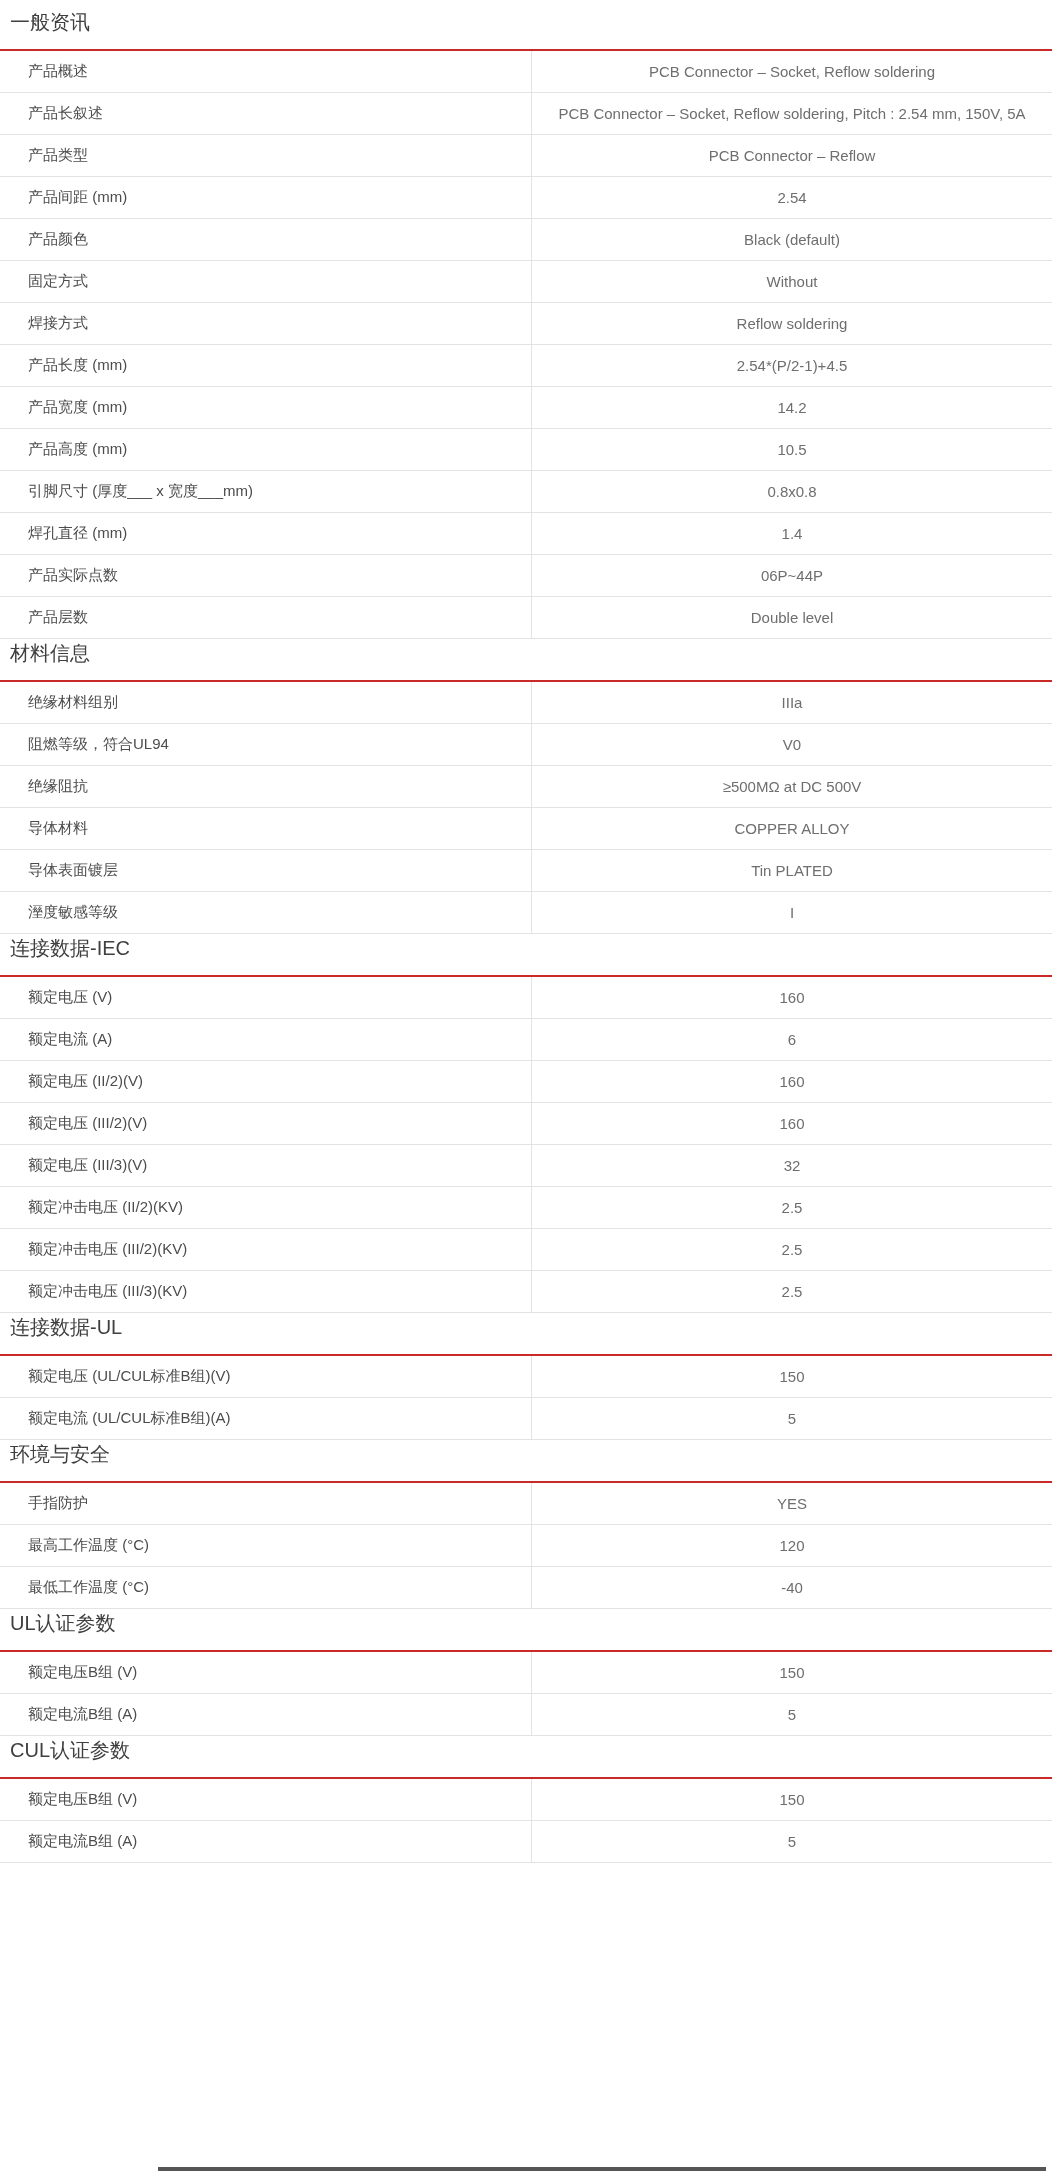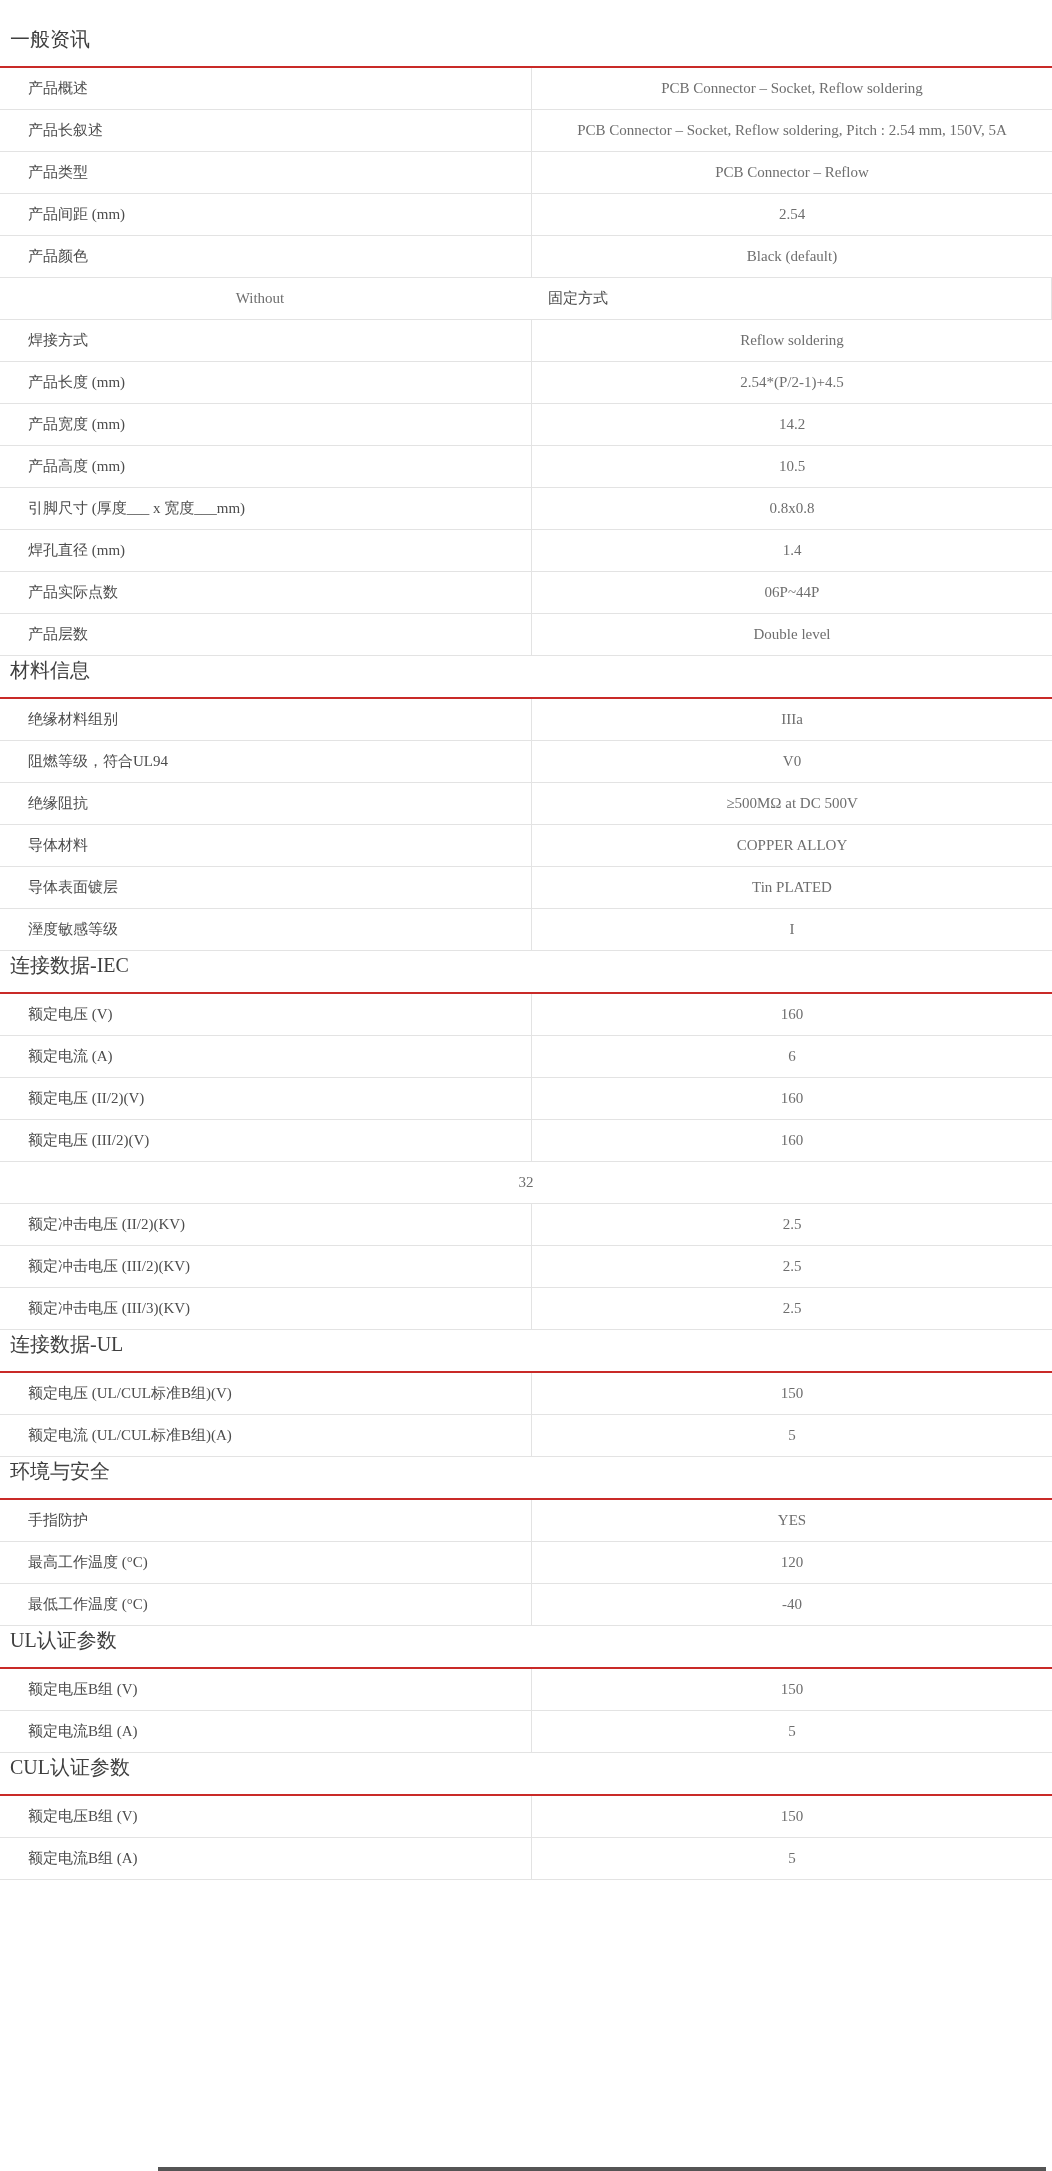--- a/index.html
+++ b/index.html
@@ -15,22 +15,21 @@
     font-family: "Liberation Sans", "DejaVu Sans", sans-serif;
     --accent: #c92a28;
     --border: #e3e3e3;
     --title: #3f3f3f;
     --label: #4c4c4c;
     --value: #6e6e6e;
     --dots: #c4c4c4;
     --scrollbar: #555555;
   }
   #content {
-    padding-top: 25px;
-    font-family: Liberation Serif, serif;
+    padding-top: 8px;
   }
   .spec-section + .spec-section {
   }
   .section-title {
     margin: 0 0 7px 0;
     padding-left: 10px;
     font-size: 20px;
     font-weight: 400;
     line-height: 28px;
     color: var(--title);
@@ -107,22 +106,22 @@
     <div class="cell label">产品间距 (mm)</div>
     <div class="cell value">2.54</div>
   </div>
 
   <div class="spec-row">
     <div class="cell label">产品颜色</div>
     <div class="cell value">Black (default)</div>
   </div>
 
   <div class="spec-row">
+    <div class="cell label">固定方式</div>
     <div class="cell value">Without</div>
-    <div class="cell label">固定方式</div>
   </div>
 
   <div class="spec-row">
     <div class="cell label">焊接方式</div>
     <div class="cell value">Reflow soldering</div>
   </div>
 
   <div class="spec-row">
     <div class="cell label">产品长度 (mm)</div>
     <div class="cell value">2.54*(P/2-1)+4.5</div>
@@ -221,20 +220,21 @@
     <div class="cell label">额定电压 (II/2)(V)</div>
     <div class="cell value">160</div>
   </div>
 
   <div class="spec-row">
     <div class="cell label">额定电压 (III/2)(V)</div>
     <div class="cell value">160</div>
   </div>
 
   <div class="spec-row">
+    <div class="cell label">额定电压 (III/3)(V)</div>
     <div class="cell value">32</div>
   </div>
 
   <div class="spec-row">
     <div class="cell label">额定冲击电压 (II/2)(KV)</div>
     <div class="cell value">2.5</div>
   </div>
 
   <div class="spec-row">
     <div class="cell label">额定冲击电压 (III/2)(KV)</div>

